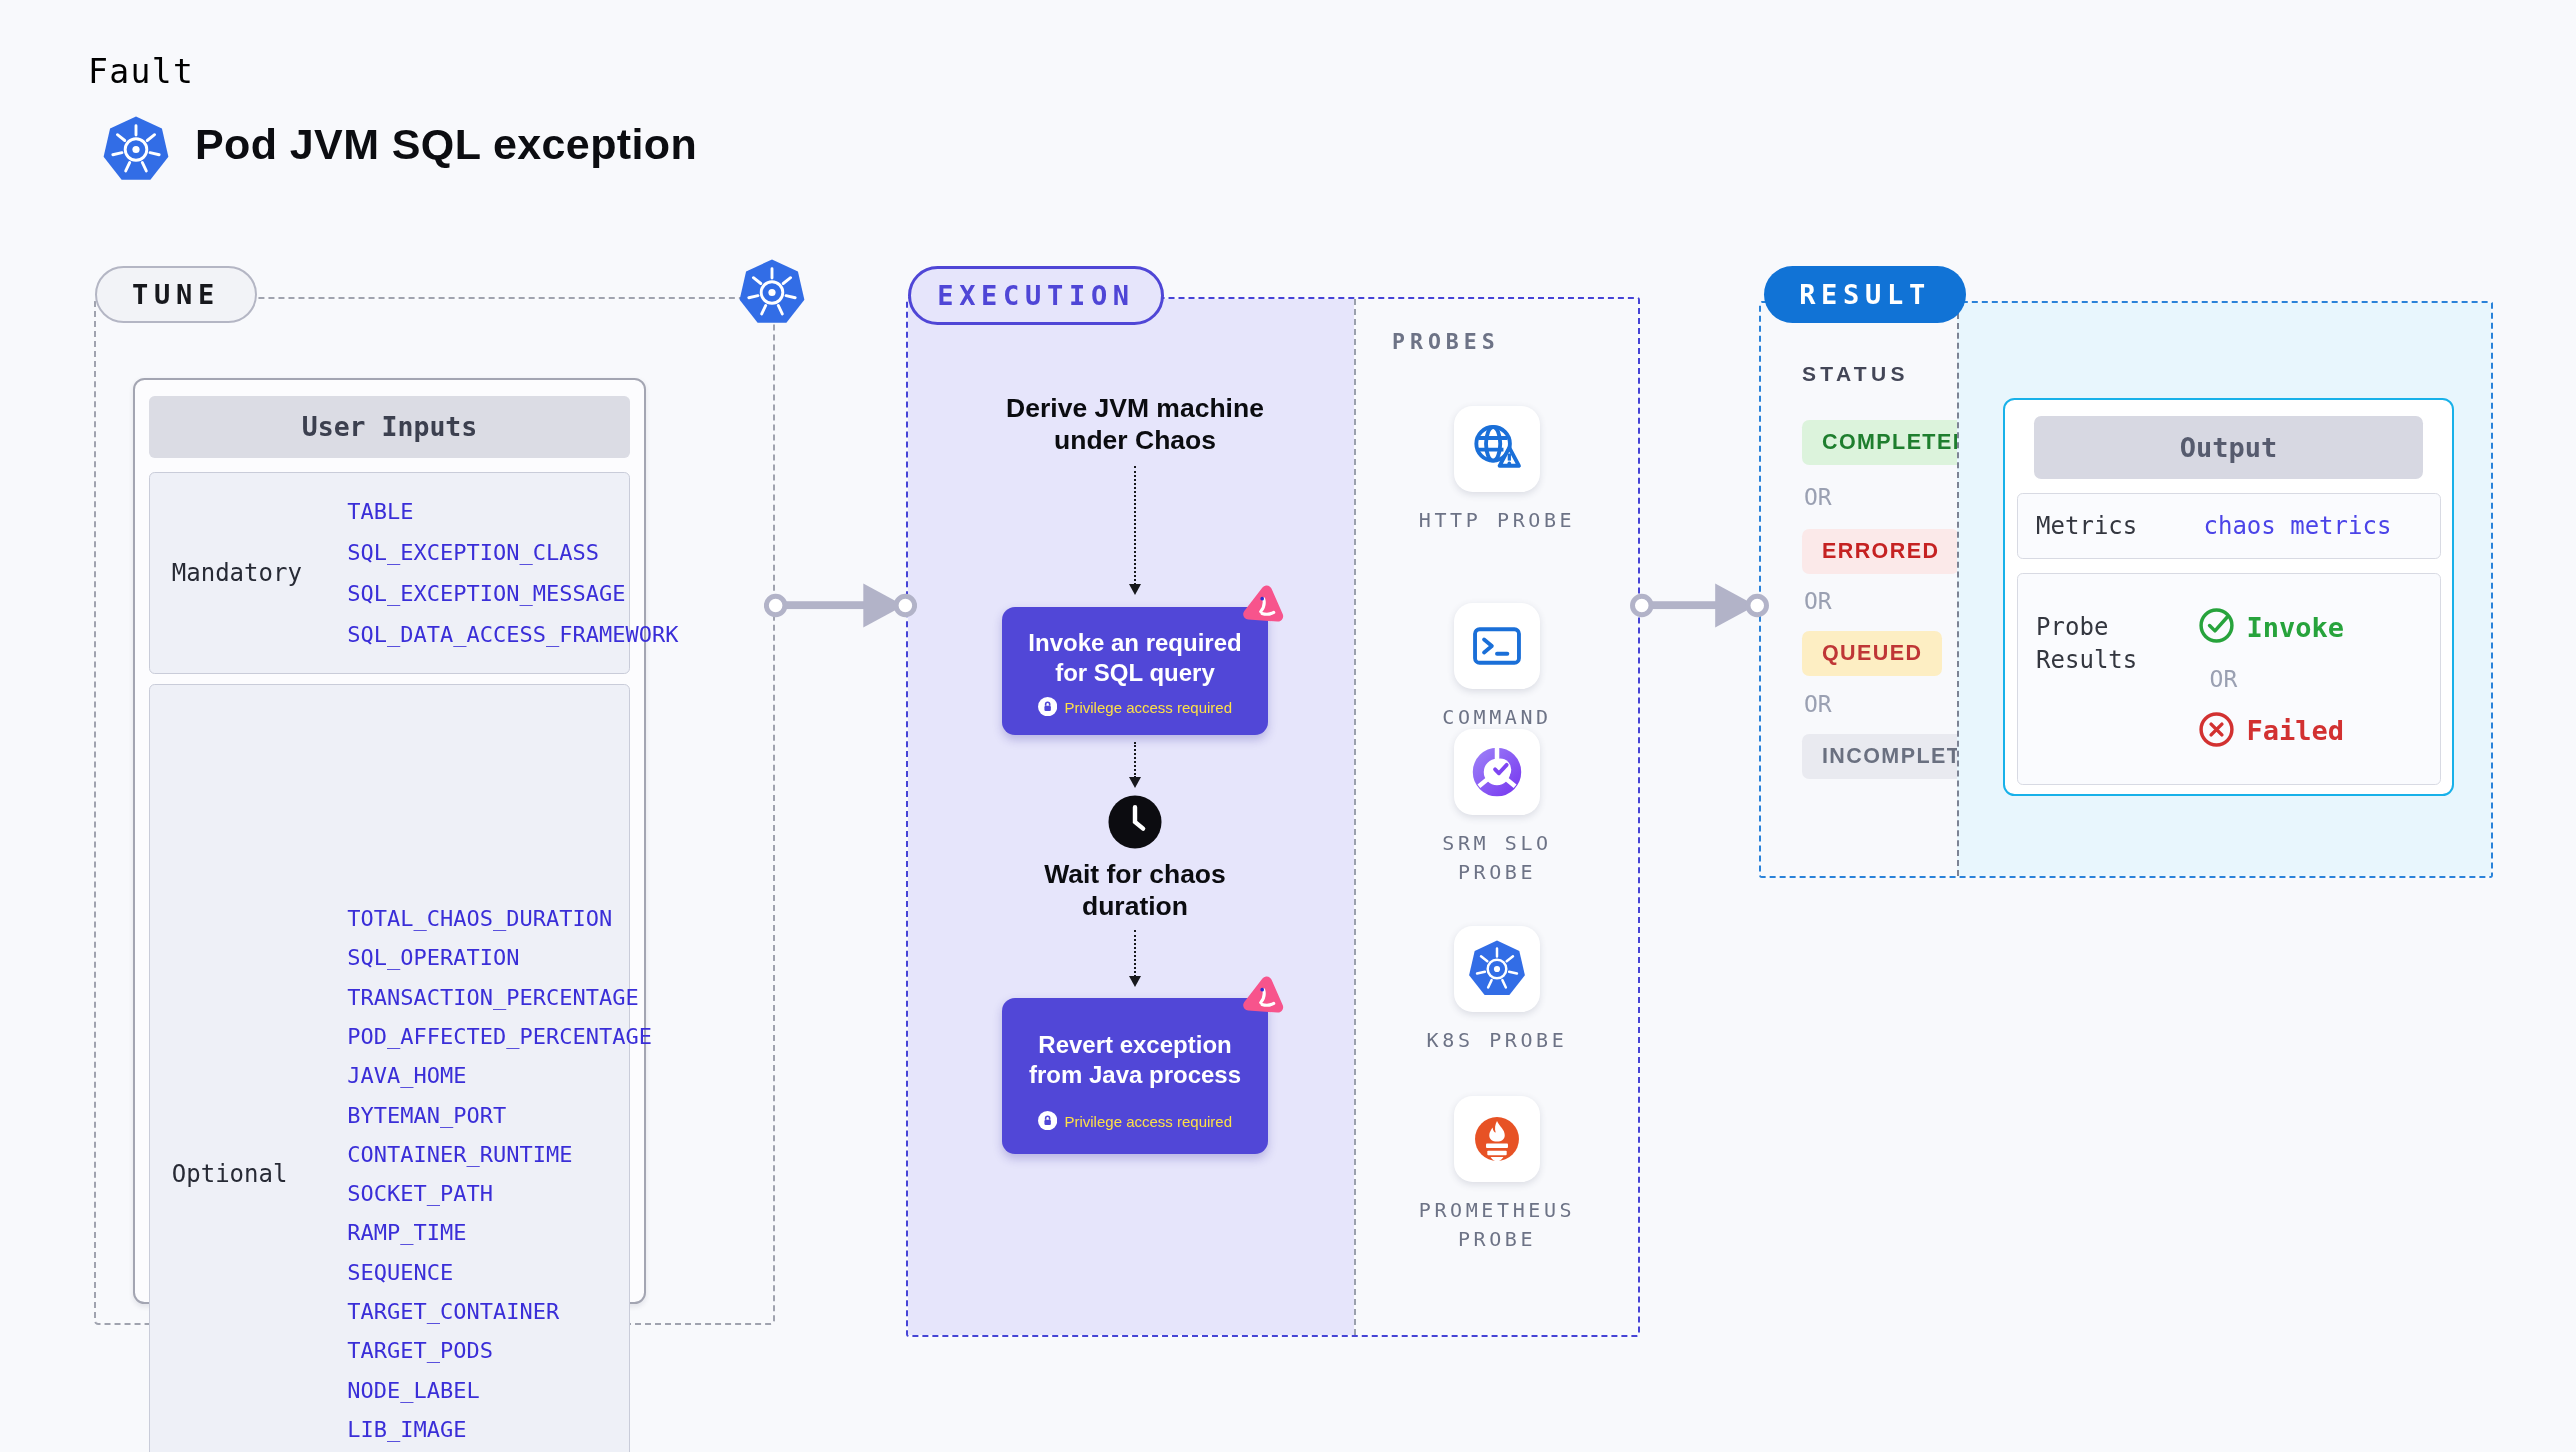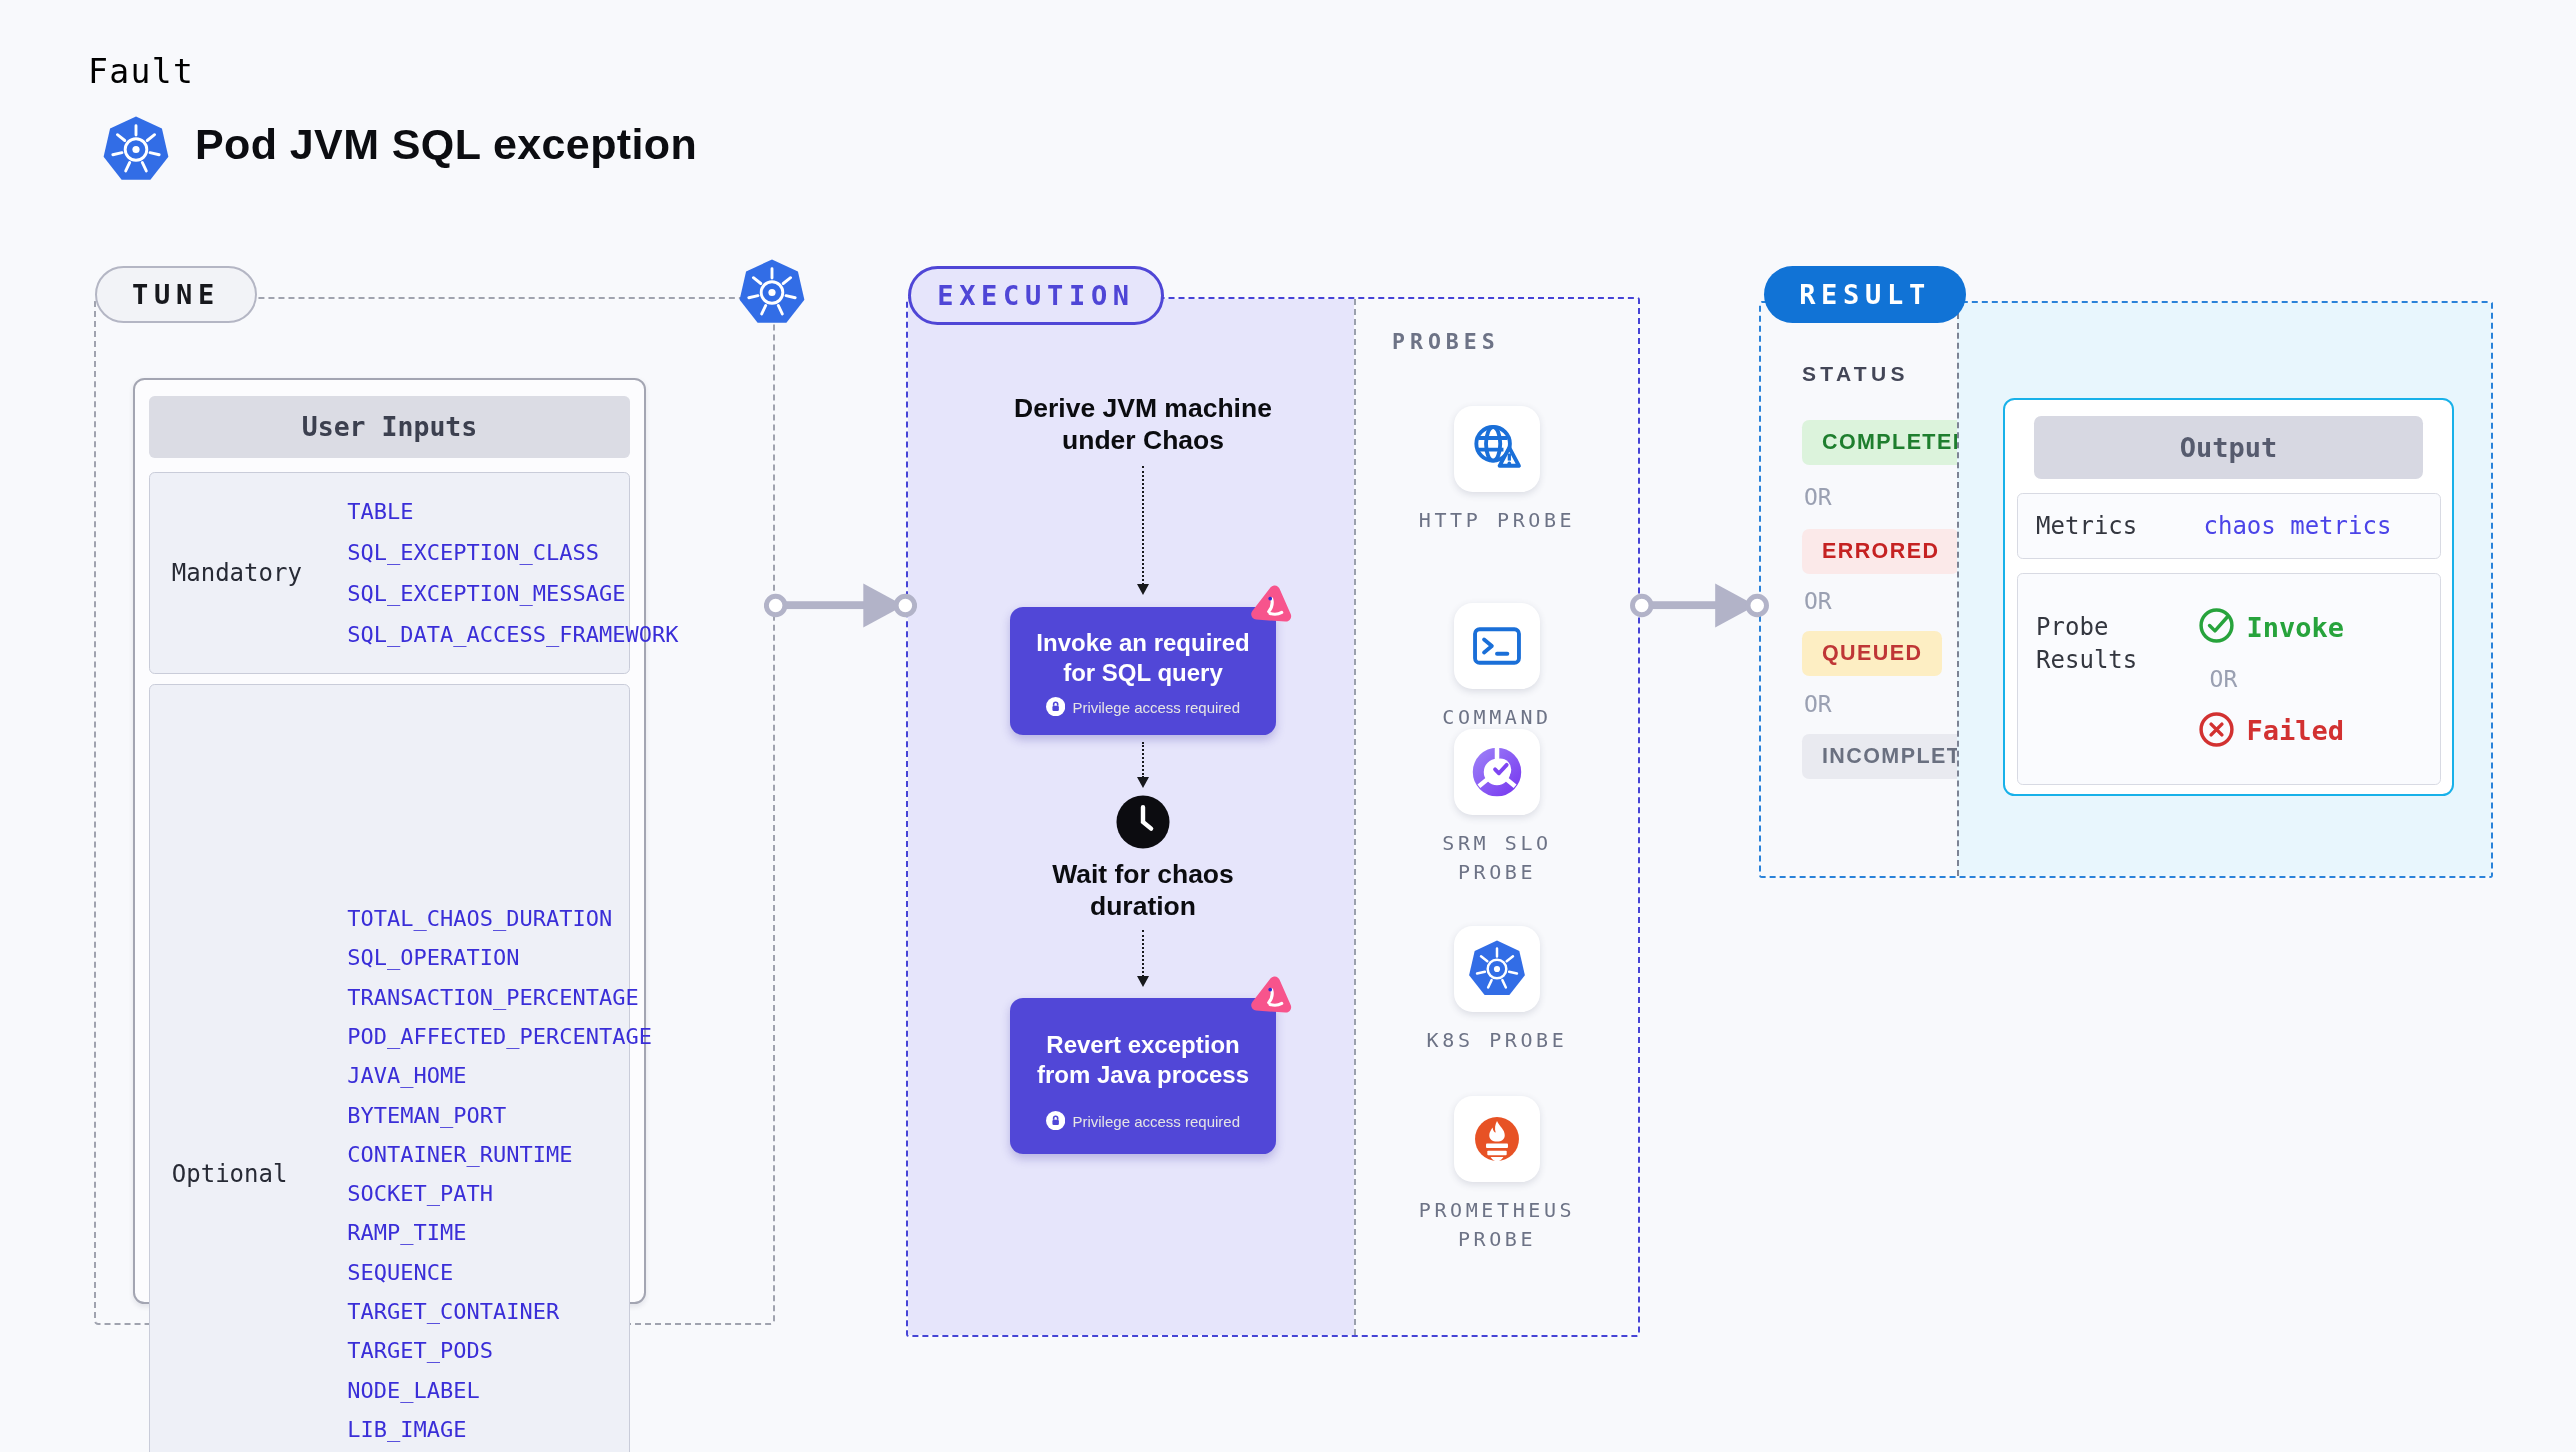--- a/index.html
+++ b/index.html
@@ -45,31 +45,31 @@
   .group-mandatory .param-col{gap:15.8px;}
   .group-optional .param-col{gap:14.3px;}
 
   
   .h-arrow{z-index:5;}
 
   
   .exec-wrap{left:906px;top:297px;width:734px;height:1040px;border:2.1px dashed #4644d6;border-radius:2.9px;}
   .exec-area{position:absolute;left:0;top:0;bottom:0;width:446px;background:var(--exec-bg);}
   .probes-area{position:absolute;left:446px;top:0;bottom:0;right:0;border-left:2.1px dashed #9aa0ad;background:var(--bg);}
-  .flow{position:absolute;left:12px;top:93px;width:446px;display:flex;flex-direction:column;align-items:center;}
+  .flow{position:absolute;left:4px;top:93px;width:446px;display:flex;flex-direction:column;align-items:center;}
   .flow-text{font-size:26.5px;line-height:32px;font-weight:800;color:#0b0c10;text-align:center;width:315px;}
   .dotted-arrow{position:relative;width:2.9px;}
   .dotted-arrow .stem{position:absolute;left:0;top:0;bottom:10px;border-left:2.9px dotted #17181c;}
   .dotted-arrow .head{position:absolute;left:-5px;bottom:0;width:0;height:0;border-left:6.4px solid transparent;border-right:6.4px solid transparent;border-top:11.5px solid #17181c;}
   .action-btn{position:relative;width:266px;background:#5147d7;border-radius:13px;color:#fff;text-align:center;
               padding:21.5px 13px 17px;box-shadow:0 4.3px 10px rgba(50,40,160,.25);}
   .action-title{font-size:24px;line-height:30px;font-weight:700;}
   .priv-row{display:flex;align-items:center;justify-content:center;gap:7.2px;margin-top:8.6px;}
   .priv-row.gap-big{margin-top:21.5px;}
-  .priv-text{font-size:15px;color:#e5e5e5;}
+  .priv-text{font-size:15px;color:#fde047;}
   .chaos-pin{position:absolute;top:-24px;right:-18.6px;width:46px;height:46px;transform:rotate(10deg);}
   .clock-wrap{width:56px;height:56px;}
 
   
   .probes-label{position:absolute;left:36px;top:30px;font-size:21.5px;font-weight:bold;color:var(--probe-label);letter-spacing:5px;}
   .probe-block{position:absolute;left:0;width:100%;display:flex;flex-direction:column;align-items:center;gap:14.3px;}
   .probe-card{width:86px;height:86px;background:#fff;border-radius:18.6px;box-shadow:0 2.9px 7.2px rgba(60,64,90,.14);
               display:flex;align-items:center;justify-content:center;}
   .probe-card svg{width:62px;height:62px;}
   .probe-name{font-size:20px;color:var(--probe-label);letter-spacing:3.6px;text-align:center;line-height:29px;white-space:pre-line;}

